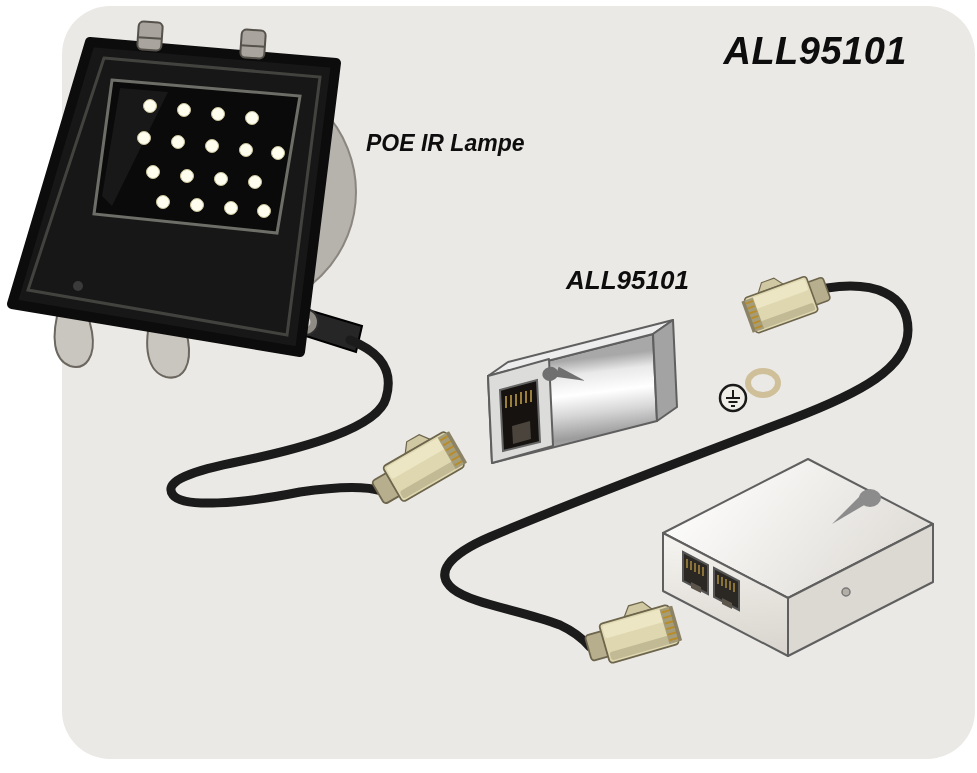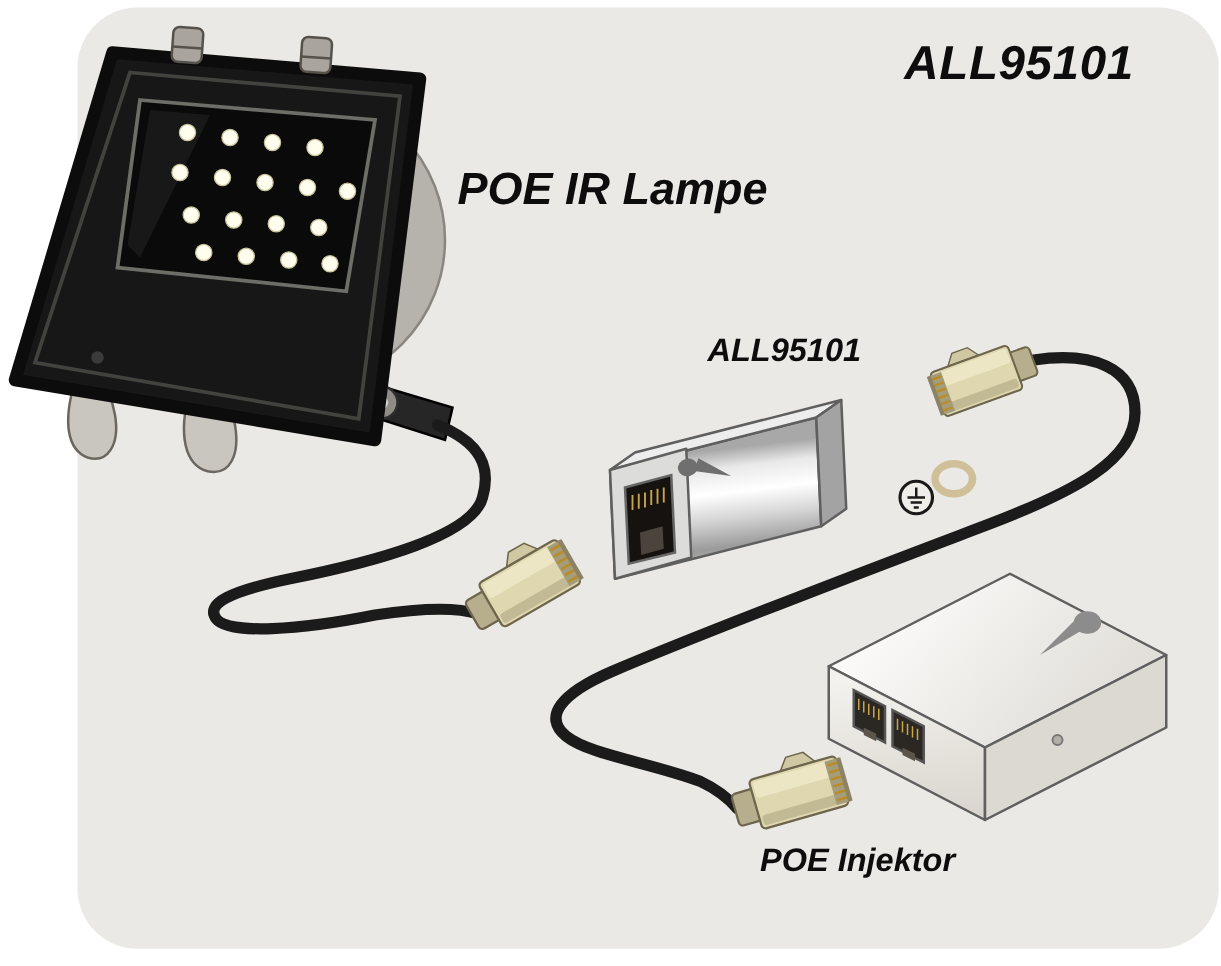--- a/index.html
+++ b/index.html
@@ -13,21 +13,21 @@
     position:absolute;top:6px;left:62px;right:2px;bottom:14px;
     background:var(--panel-bg,#ebe9e5);
     border-radius:48px;
   }
   svg.diagram{position:absolute;top:0;left:0;}
   .lbl{
     position:absolute;color:var(--text,#0d0d0d);
     font-weight:bold;font-style:italic;white-space:nowrap;
   }
   .lbl.title{top:30px;right:70px;font-size:38px;letter-spacing:.5px;}
-  .lbl.lamp{top:130px;left:366px;font-size:36px;font-style:italic;}
+  .lbl.lamp{top:130px;left:366px;font-size:23px;font-style:italic;}
   .lbl.converter{top:265px;left:566px;font-size:26px;}
   .lbl.injector{top:672px;left:608px;font-size:26px;line-height:1.25;}
   .cable{fill:none;stroke:var(--cable,#1b1b1b);stroke-width:9;stroke-linecap:round;}
   .outline{stroke:#5f5f5f;stroke-width:2;stroke-linejoin:round;}
 </style>
 </head>
 <body>
 
 <div class="stage">
   <div class="panel"></div>
@@ -176,15 +176,14 @@
         <ellipse cx="2" cy="-2" rx="11" ry="9" fill="#8c8c8c"></ellipse>
         <polygon points="-2,4 -36,24 -8,-4" fill="#8c8c8c"></polygon>
       </g>
     </g>
   </svg>
 
   <div class="lbl title">ALL95101</div>
   <div class="lbl lamp">POE IR Lampe</div>
   <div class="lbl converter">ALL95101</div>
   <div class="lbl injector">
-    <div>POE Injektor</div>
   </div>
 </div>
 
 </body></html>

